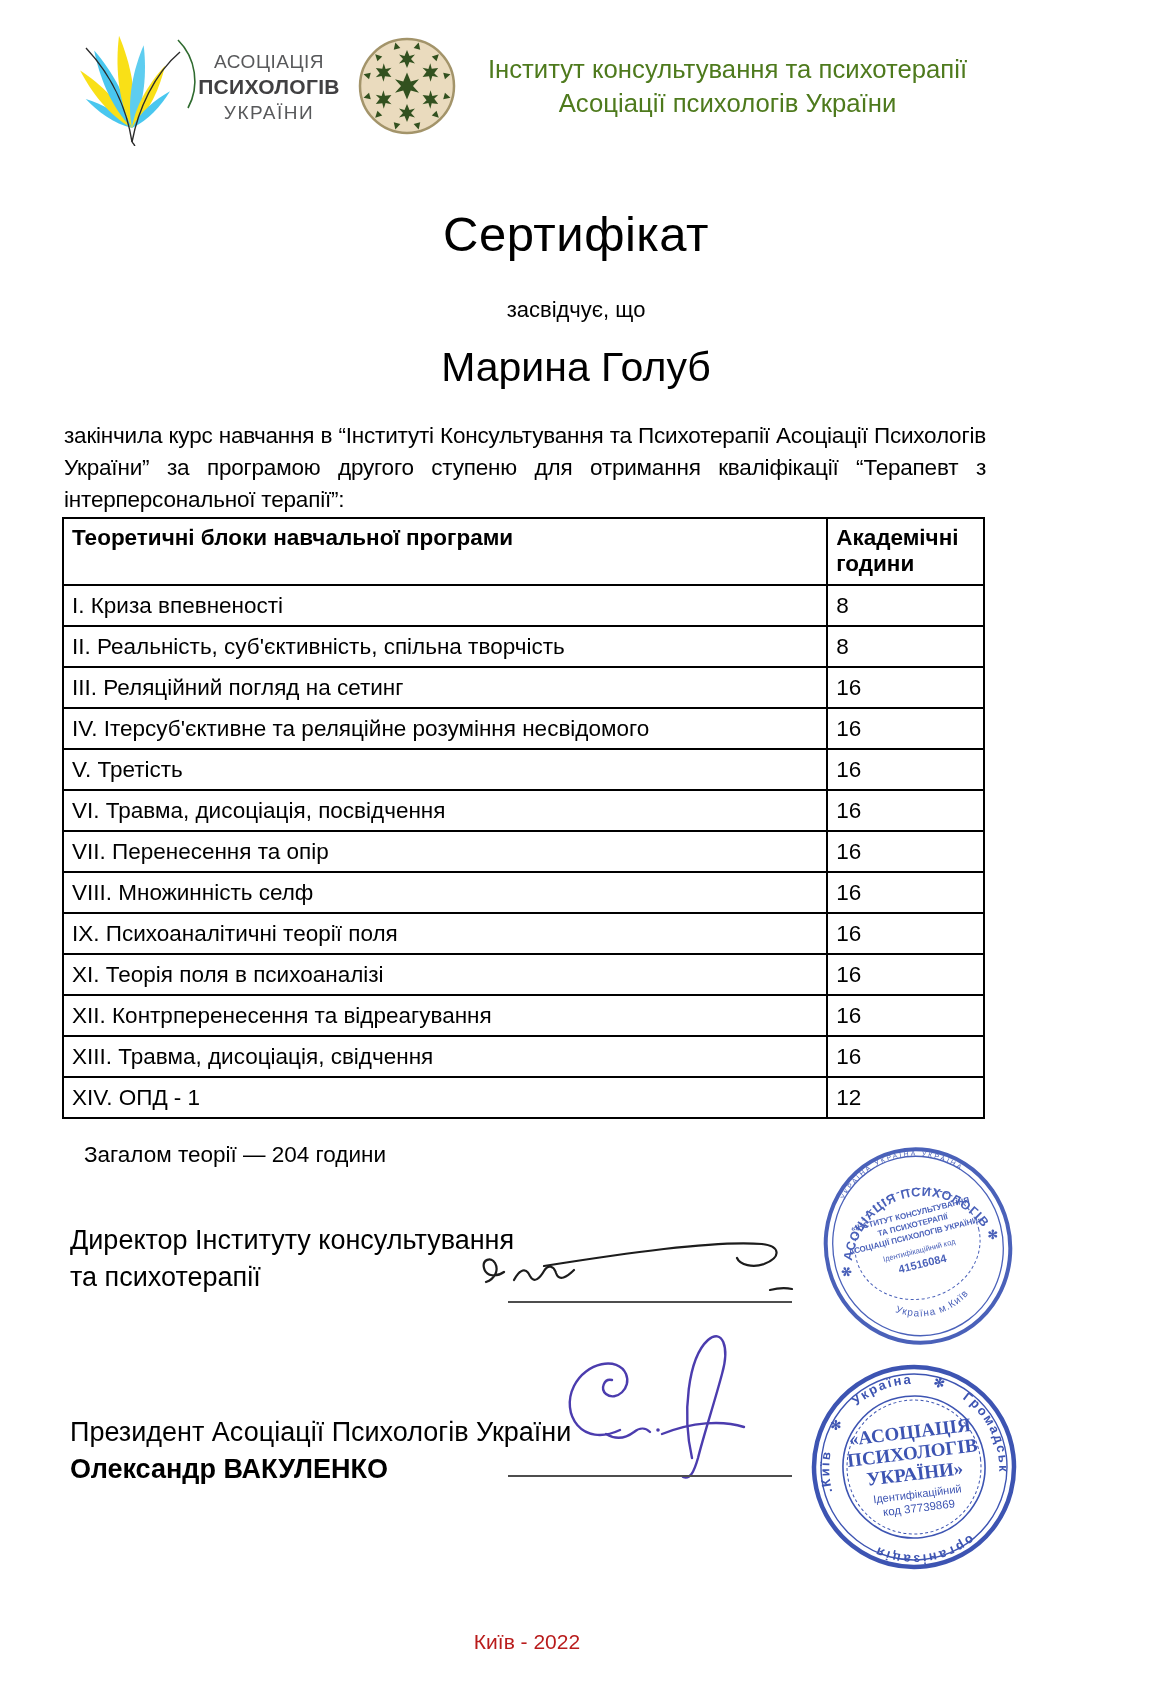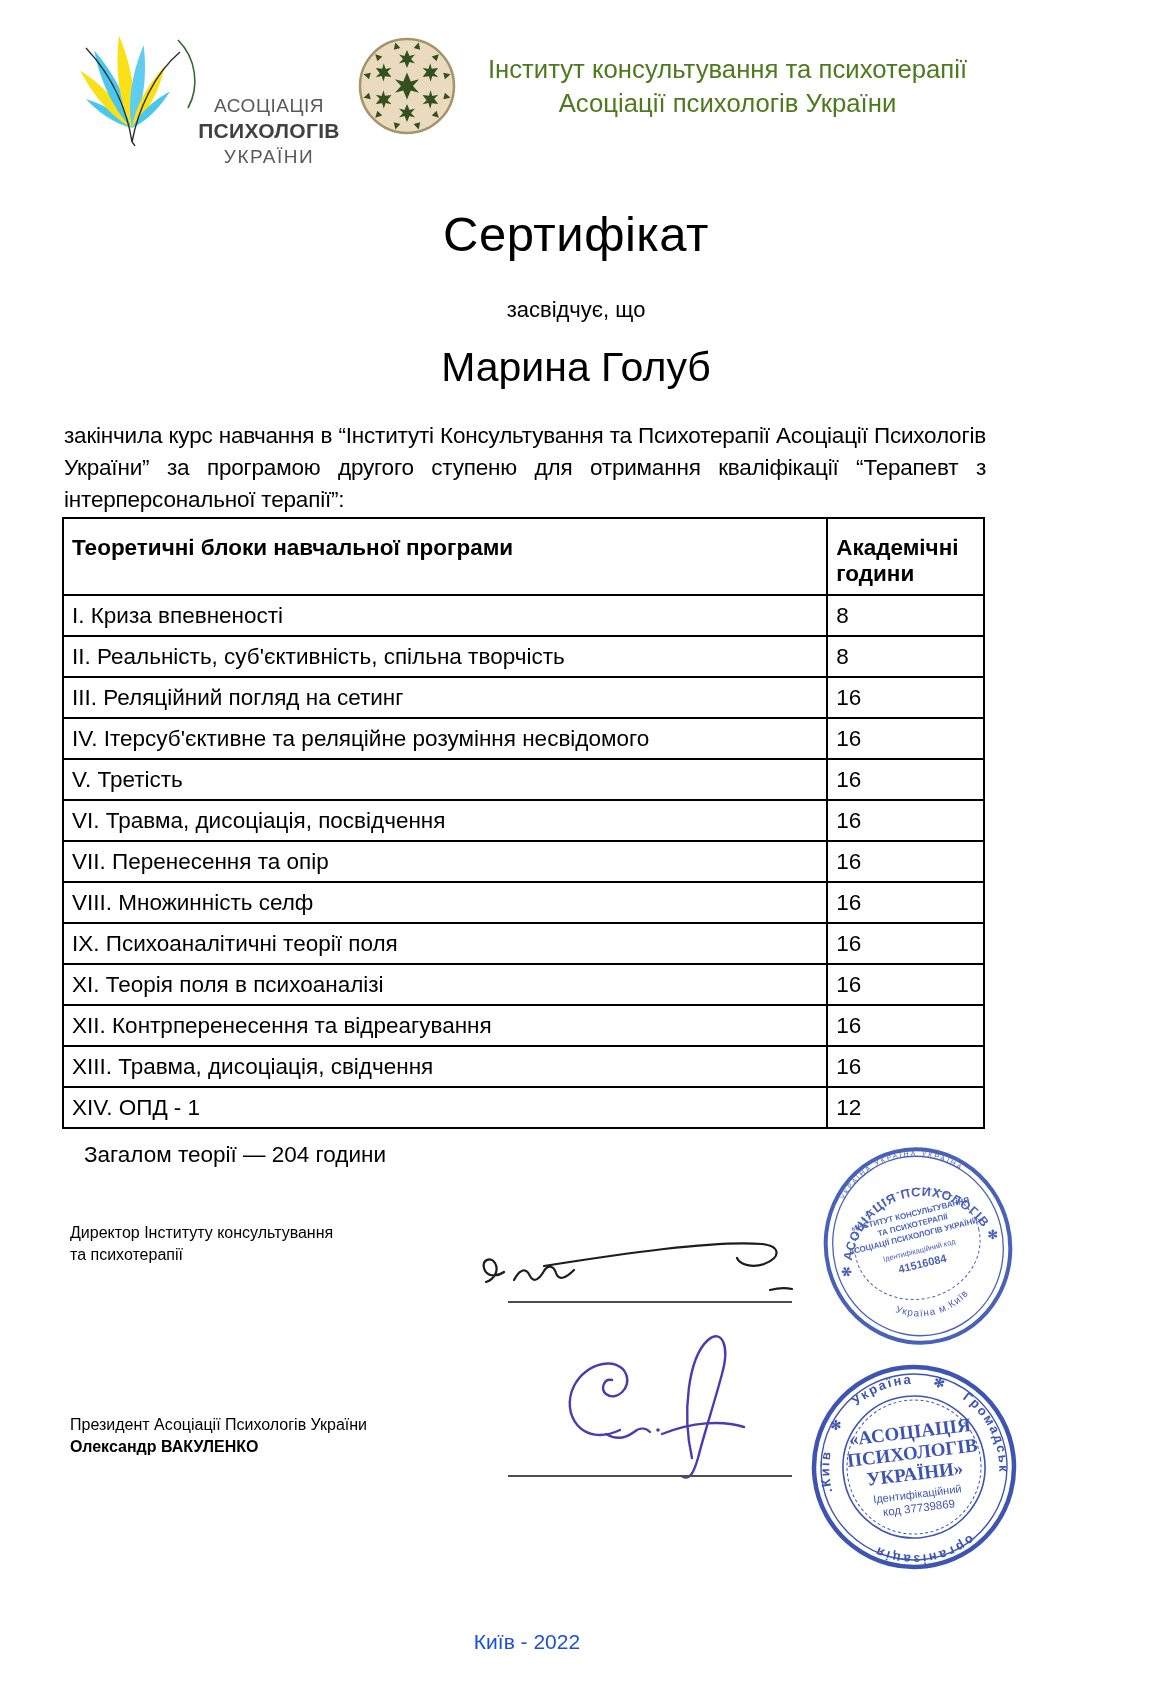--- a/index.html
+++ b/index.html
@@ -1,52 +1,52 @@
 <!DOCTYPE html>
 <html><head>
 <meta charset="utf-8">
 <style>
   html,body{margin:0;padding:0;background:#fff;}
   .page{position:relative;width:1152px;height:1692px;background:#fff;overflow:hidden;
         font-family:"Liberation Sans",sans-serif;color:#000;}
   .abs{position:absolute;}
 
   
-  .apu-text{left:198px;top:50px;width:142px;text-align:center;color:#58595b;line-height:1.28;margin-top:44px;}
+  .apu-text{left:198px;top:50px;width:142px;text-align:center;color:#58595b;line-height:1.28;}
   .apu-l1{font-size:19px;letter-spacing:.5px;}
   .apu-l2{font-size:21px;font-weight:bold;color:#414042;letter-spacing:.3px;}
   .apu-l3{font-size:19px;letter-spacing:1.5px;}
   .inst-text{left:455px;top:52px;width:545px;text-align:center;color:#4e7a1d;
              font-size:26.5px;line-height:1.3;transform:scaleX(.97);transform-origin:center;}
 
   
   .cert-title{left:0;top:206px;width:1152px;text-align:center;font-size:49px;letter-spacing:.5px;}
   .cert-certifies{left:0;top:297px;width:1152px;text-align:center;font-size:22px;}
   .cert-name{left:0;top:344px;width:1152px;text-align:center;font-size:41px;}
   .cert-body{left:64px;top:420px;width:922px;font-size:22.5px;line-height:1.42;
              text-align:justify;letter-spacing:-.2px;}
 
   
   table.program{left:62px;top:517px;position:absolute;border-collapse:collapse;width:923px;
                 font-size:22.5px;}
   table.program th,table.program td{border:2px solid #000;text-align:left;vertical-align:middle;
                 padding:3px 8px;font-weight:normal;}
-  table.program th{font-weight:bold;vertical-align:top;padding-top:16px;height:56px;}
+  table.program th{font-weight:bold;vertical-align:top;padding-top:6px;height:56px;}
   table.program td{height:33px;}
   .col-block{width:752px;}
   .col-hours{width:139px;}
 
   .summary{left:84px;top:1142px;font-size:22.5px;}
 
-  .sig-block{font-size:16px;line-height:1.38;}
+  .sig-block{font-size:27px;line-height:1.38;}
   .sig-role{font-weight:normal;}
   .sig-name{font-weight:bold;}
   .sig-line{border-top:2px solid #4d4d4d;width:284px;height:0;}
 
-  .footer{left:377px;top:1630px;width:300px;text-align:center;font-size:21px;color:#1d4ed8;}
+  .footer{left:377px;top:1630px;width:300px;text-align:center;font-size:21px;color:#b91c1c;}
 
   svg text{font-family:"Liberation Sans",sans-serif;}
   .stamp-serif{font-family:"Liberation Serif",serif;}
 </style>
 </head>
 <body>
 
 <div class="page">
 
   <svg class="abs" style="left:58px;top:24px;" width="152" height="122" viewBox="0 0 152 122">

